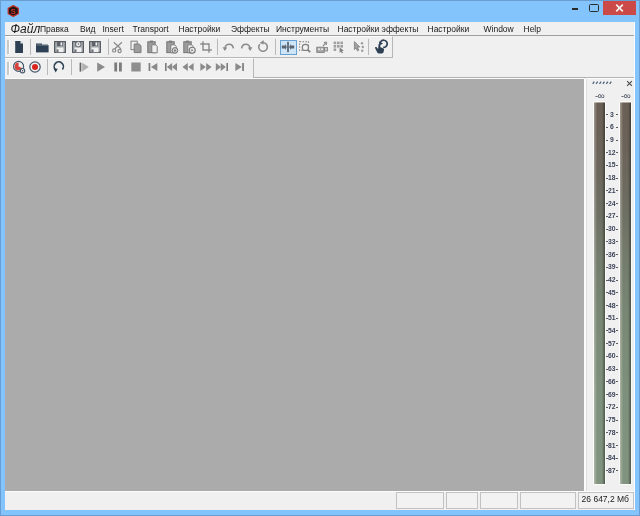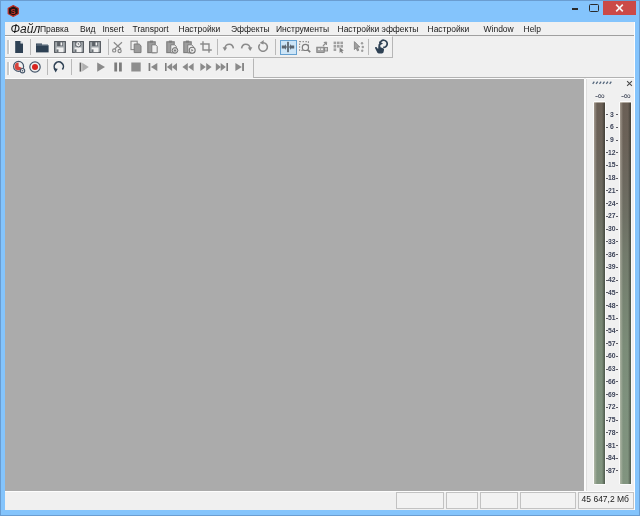--- a/index.html
+++ b/index.html
@@ -405,20 +405,20 @@
     <div style="position:absolute;left:602.3px;top:466.9px;width:19px;text-align:center;font-size:6.8px;font-weight:bold;color:#3c4358;line-height:8px;">87</div>
     <div style="position:absolute;left:606.0px;top:470.4px;width:1.8px;height:1px;background:#5c5c64;"></div>
     <div style="position:absolute;left:615.8px;top:470.4px;width:1.8px;height:1px;background:#5c5c64;"></div>
     <div style="position:absolute;left:5px;top:491px;width:629px;height:1px;background:#fdfdfd;"></div>
     <div style="position:absolute;left:5px;top:492px;width:629px;height:18px;background:#f0f0f0;"></div>
     <div style="position:absolute;left:396px;top:492px;width:48px;height:17px;background:#f2f2f2;border:1px solid #c2c2c2;box-sizing:border-box;"></div>
     <div style="position:absolute;left:446px;top:492px;width:32px;height:17px;background:#f2f2f2;border:1px solid #c2c2c2;box-sizing:border-box;"></div>
     <div style="position:absolute;left:480px;top:492px;width:38px;height:17px;background:#f2f2f2;border:1px solid #c2c2c2;box-sizing:border-box;"></div>
     <div style="position:absolute;left:520px;top:492px;width:56px;height:17px;background:#f2f2f2;border:1px solid #c2c2c2;box-sizing:border-box;"></div>
     <div style="position:absolute;left:578px;top:492px;width:56px;height:17px;background:#f2f2f2;border:1px solid #c2c2c2;box-sizing:border-box;"></div>
-    <div style="position:absolute;left:578px;top:491px;width:51px;height:17px;line-height:16px;text-align:right;font-size:8.5px;color:#1a1a1a;white-space:nowrap;">45 647,2 Мб</div>
+    <div style="position:absolute;left:578px;top:491px;width:51px;height:17px;line-height:16px;text-align:right;font-size:8.5px;color:#1a1a1a;white-space:nowrap;">26 647,2 Мб</div>
     <div style="position:absolute;left:0;top:22px;width:5px;height:494px;background:#84c4fc;"></div>
     <div style="position:absolute;left:635px;top:22px;width:5px;height:494px;background:#84c4fc;"></div>
     <div style="position:absolute;left:634px;top:22px;width:1px;height:488px;background:#fdfdfd;"></div>
     <div style="position:absolute;left:0;top:510px;width:640px;height:6px;background:#84c4fc;"></div>
     <div style="position:absolute;left:0;top:0px;width:1px;height:516px;background:#6a9dd1;"></div>
     <div style="position:absolute;left:639px;top:0px;width:1px;height:516px;background:#6a9dd1;"></div>
     <div style="position:absolute;left:0;top:515px;width:640px;height:1px;background:#6a9dd1;"></div>
   </div>
 </body></html>

